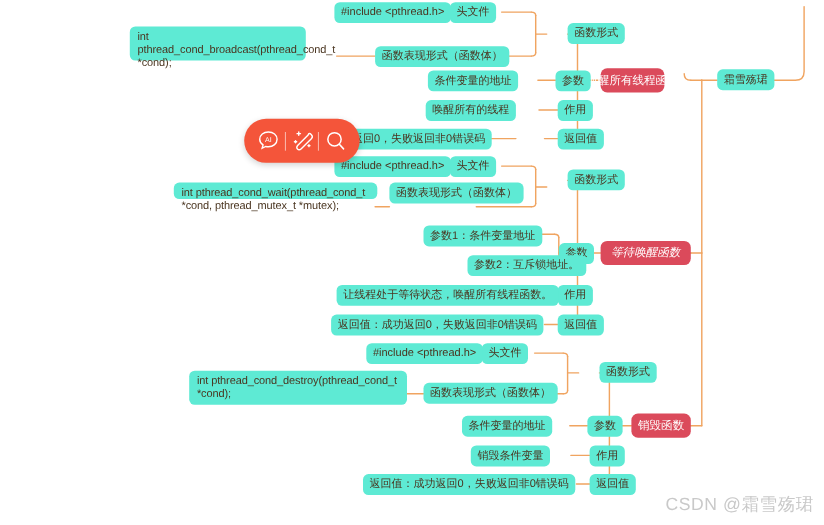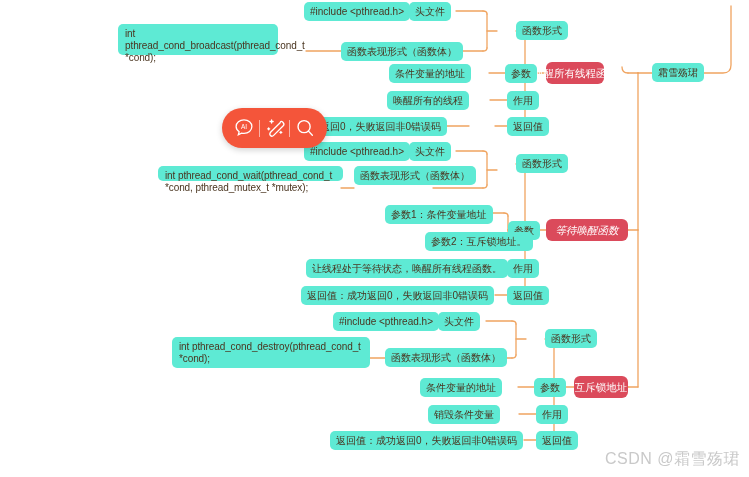--- a/index.html
+++ b/index.html
@@ -225,21 +225,21 @@
   <div class="node" style="left:508px;top:221px;">参数</div>
   <div class="node" style="left:385px;top:205px;">参数1：条件变量地址</div>
   <div class="node" style="left:385px;top:232px;margin-left:40px;">参数2：互斥锁地址。</div>
 
   <div class="node" style="left:507px;top:259px;">作用</div>
   <div class="node" style="left:306px;top:259px;">让线程处于等待状态，唤醒所有线程函数。</div>
 
   <div class="node" style="left:507px;top:286px;">返回值</div>
   <div class="node" style="left:301px;top:286px;">返回值：成功返回0，失败返回非0错误码</div>
 
-  <div class="badge" style="left:574px;top:376px;width:54px;height:22px;">互斥锁地址</div>
+  <div class="badge" style="left:574px;top:376px;width:54px;height:22px;">销毁函数</div>
 
   <div class="node" style="left:545px;top:329px;">函数形式</div>
   <div class="node" style="left:438px;top:312px;">头文件</div>
   <div class="node" style="left:333px;top:312px;">#include &lt;pthread.h&gt;</div>
   <div class="node" style="left:385px;top:348px;">函数表现形式（函数体）</div>
   <div class="node code" style="left:172px;top:337px;width:198px;height:31px;">int pthread_cond_destroy(pthread_cond_t *cond);</div>
 
   <div class="node" style="left:534px;top:378px;">参数</div>
   <div class="node" style="left:420px;top:378px;">条件变量的地址</div>
 

